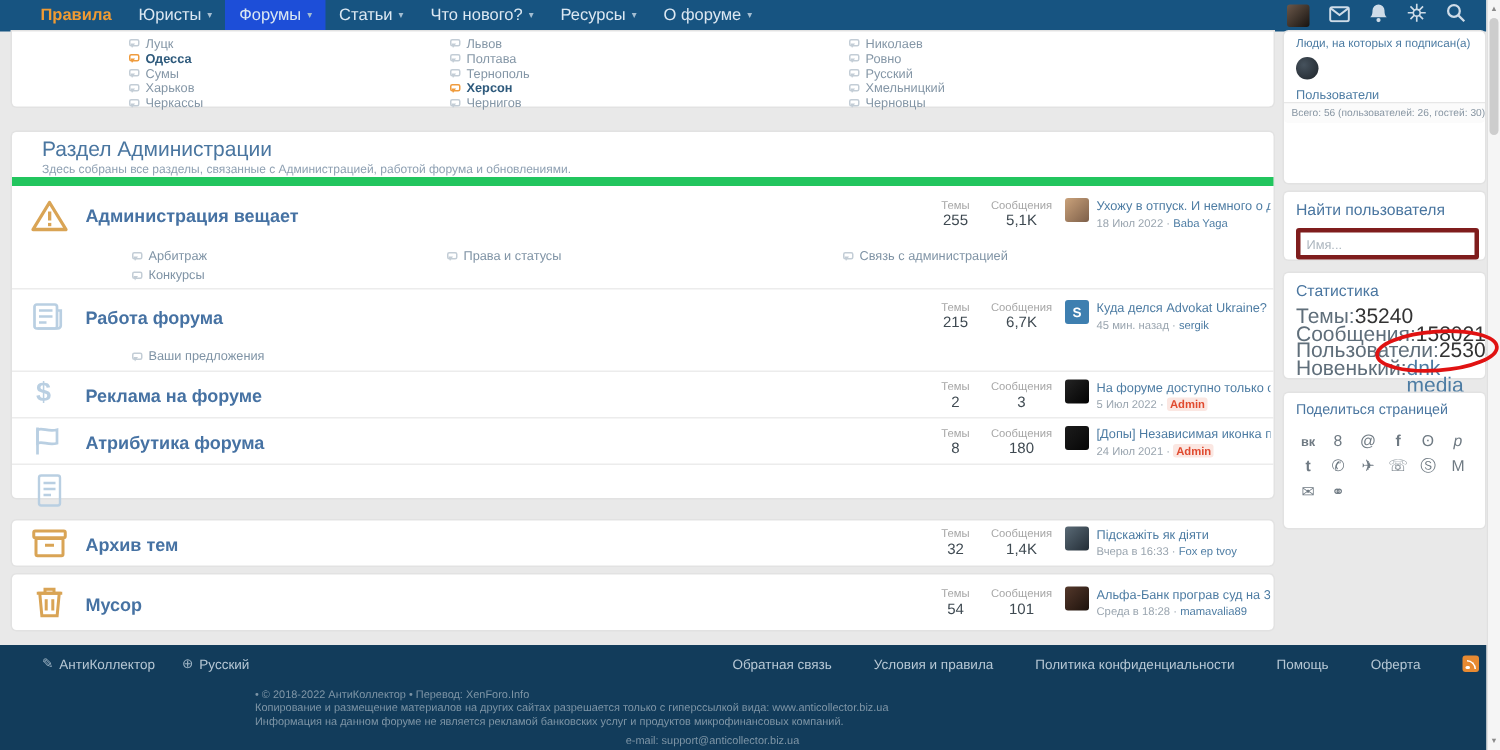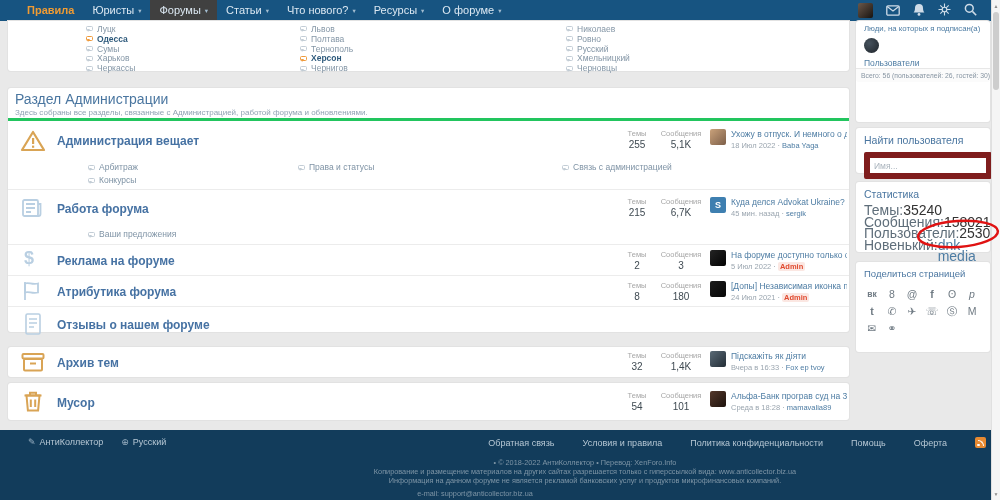--- a/index.html
+++ b/index.html
@@ -4,41 +4,41 @@
 <style>
   html,body{margin:0;padding:0}
   body{width:1000px;height:500px;position:relative;overflow:hidden;background:#e9e9e9;
        font-family:"Liberation Sans","DejaVu Sans",sans-serif;-webkit-font-smoothing:antialiased}
   a{text-decoration:none;cursor:pointer}
   
   .navbar{position:absolute;top:0;left:0;width:991px;height:21px;background:#175481;display:flex;padding-left:18px;box-sizing:border-box}
   .nitem{font-size:11px;line-height:21px;color:#dce8f2;padding:0 9px;display:flex;align-items:center;white-space:nowrap}
   .nitem .caret{font-size:6.5px;color:#a3bdd1;margin-left:4px}
   .nitem.rules{color:#f09b33;font-weight:bold}
-  .nitem.active{background:#404040}
+  .nitem.active{background:#1d4ed8}
   .nav-icons{position:absolute;right:14px;top:0;height:21px;display:flex;align-items:center;gap:13px}
   .nav-av{width:15px;height:15px;border-radius:2px;background:linear-gradient(135deg,#6b584a,#171310)}
   
   #scrollbar{position:absolute;right:0;top:0;width:9px;height:500px;background:#f5f5f5;border-left:1px solid #e0e0e0;box-sizing:border-box;z-index:40}
   .sarrow{position:absolute;left:0;width:8px;text-align:center;font-size:5px;color:#8a8a8a;line-height:6px}
   .sthumb{position:absolute;left:1px;top:12px;width:6px;height:78px;background:#cdcdcd;border-radius:3px}
   
   .card{position:absolute;background:#fff;border-radius:3px;box-shadow:0 0 0 1px #e2e2e2}
   
   #citypanel{left:8px;top:21px;width:841px;height:50px;border-radius:0 0 3px 3px}
   .citycol{position:absolute;top:3px}
   .city{display:flex;align-items:center;gap:4px;height:9.8px;font-size:8.5px;color:#8496a6}
   .city.unread{color:#2e5a7c;font-weight:bold}
   .bub{width:7px;height:5px;border:1px solid #c3cdd6;border-radius:1.5px;position:relative;flex:none;display:inline-block;box-sizing:border-box}
   .bub::after{content:"";position:absolute;left:0;bottom:-4px;width:0;height:0;border:2px solid transparent;border-top:3px solid #c3cdd6;border-left-width:1px}
   .unread .bub{border-color:#ef9b3d}
   .unread .bub::after{border-top-color:#ef9b3d}
   
   #seccard{left:8px;top:88px;width:841px;height:244px}
-  .sechead{padding:4px 7px 1px;border-bottom:3px solid #22c55e}
+  .sechead{padding:4px 20px 1px;border-bottom:6px solid #22c55e}
   .sectitle{font-size:14px;line-height:15px;color:#4a76a0}
   .secdesc{font-size:8px;line-height:8px;margin-top:2px;color:#8fa1b3}
   .frow{position:relative;border-bottom:1px solid #ececec}
   .frow.last{border-bottom:none}
   .ficon{position:absolute;left:12px}
   .ftitle{position:absolute;left:49px;font-size:12px;font-weight:bold;color:#4672a3;white-space:nowrap}
   .sub{position:absolute;display:flex;gap:4px;align-items:center;font-size:8.5px;color:#7f93a5;white-space:nowrap}
   .fstats{position:absolute;left:608px;display:flex;align-items:flex-start}
   .scol{text-align:center}
   .scol.t{width:42px}.scol.m{width:46px}
@@ -61,41 +61,41 @@
   #trashcard{left:8px;top:383px;width:841px;height:37px}
   
   #followcard{left:856px;top:21px;width:134px;height:101px}
   .fol-title{padding:3px 8px 0;font-size:7.8px;color:#4d7ca3;white-space:nowrap;overflow:hidden}
   .fol-av{margin:5px 8px 0;width:15px;height:15px;border-radius:50%;background:radial-gradient(circle at 35% 35%,#46525d,#1e242a)}
   .mem-title{padding:5px 8px 0;font-size:8.5px;color:#4d7ca3}
   .mem-list{padding:2px 8px 3px;font-size:8px;line-height:10px;color:#4d7ca3}
   .mem-total{border-top:1px solid #e7e7e7;background:#fbfbfb;font-size:6.8px;color:#8795a2;padding:3px 5px;border-radius:0 0 3px 3px;white-space:nowrap}
   #findcard{left:856px;top:128px;width:134px;height:45px}
   .side-title{padding:6px 8px 2px;font-size:10.5px;color:#4a76a0}
-  .find-input{display:block;margin:4px 8px 0;width:108px;height:13px;border:6px solid #7f1d1d;border-radius:2px;font-size:8.5px;padding:1px 4px;color:#666;font-family:inherit}
+  .find-input{display:block;margin:4px 8px 0;width:108px;height:13px;border:3px solid #7f1d1d;border-radius:2px;font-size:8.5px;padding:1px 4px;color:#666;font-family:inherit}
   .find-input::placeholder{color:#aab4bd}
   #statcard{left:856px;top:182px;width:134px;height:70px}
   .statrows{padding:3px 8px 0}
   .statrow{display:flex;font-size:14px;line-height:11.5px}
   .statrow .sl{color:#5f6e7a}
   .statrow .sv{color:#333}
   .statrow .sv.link{color:#4d7ca3}
   #sharecard{left:856px;top:262px;width:134px;height:90px}
   .shicons{padding:5px 6px 0;display:flex;flex-wrap:wrap}
   .shicon{width:20px;height:17px;font-size:10.5px;color:#6f7a83;text-align:center;line-height:17px}
   
   #footer{position:absolute;left:0;top:430px;width:1000px;height:70px;background:#123c5b}
   .ftop{position:absolute;top:7px;left:28px;display:flex;gap:18px}
   .fbrand{font-size:9px;color:#b6c7d4;display:flex;gap:4px;align-items:center}
   .fbrand .ic{font-size:9px;color:#9db3c4}
   .flinks{position:absolute;top:7px;right:14px;display:flex;gap:28px;align-items:center;font-size:9px;color:#b6c7d4;white-space:nowrap}
   .rss{width:11px;height:11px;border-radius:2px;background:#e78a32;position:relative}
   .rss::before{content:"";position:absolute;left:2.5px;bottom:2.5px;width:5px;height:5px;border-top:1.5px solid #fff;border-right:1.5px solid #fff;border-top-right-radius:7px}
   .rss::after{content:"";position:absolute;left:2px;bottom:2px;width:2.5px;height:2.5px;background:#fff;border-radius:50%}
-  .fcopy{position:absolute;top:28px;left:170px;width:830px;text-align:center;font-size:7.3px;line-height:9px;color:#7e95a6}
+  .fcopy{position:absolute;top:28px;left:170px;width:830px;text-align:left;font-size:7.3px;line-height:9px;color:#7e95a6}
   .femail{position:absolute;top:59px;left:0;width:950px;text-align:center;font-size:7.3px;color:#7e95a6}
   
   #annot{position:absolute;left:0;top:0;width:1000px;height:500px;pointer-events:none;z-index:60}
 </style>
 </head>
 <body>
 
 <div class="navbar">
   <a class="nitem rules">Правила</a>
   <a class="nitem">
@@ -341,21 +341,20 @@
         </div>
       </div>
     </div>
   </div>
 
   <div class="frow last" style="height:35px">
     <span class="ficon" style="top:5px;left:14px"><svg width="22" height="24" viewBox="0 0 22 24" fill="none" stroke="#b9cfe2" stroke-width="1.6">
           <rect x="4" y="2" width="14" height="20" rx="1.5"></rect>
           <path d="M7 7h8M7 11h8M7 15h5"></path>
         </svg></span>
-    <a class="ftitle" style="top:11px">Отзывы о нашем форуме</a>
   </div>
 </div>
 
 <div id="archcard" class="card">
   <div class="frow last" style="height:30px">
     <span class="ficon" style="top:3px"><svg width="26" height="24" viewBox="0 0 26 24" fill="none" stroke="#d9a455" stroke-width="2">
           <rect x="4" y="9" width="18" height="11.5" rx="1"></rect>
           <rect x="2.5" y="4" width="21" height="4.5" rx="1"></rect>
           <path d="M10 13.5h6"></path>
         </svg></span>

